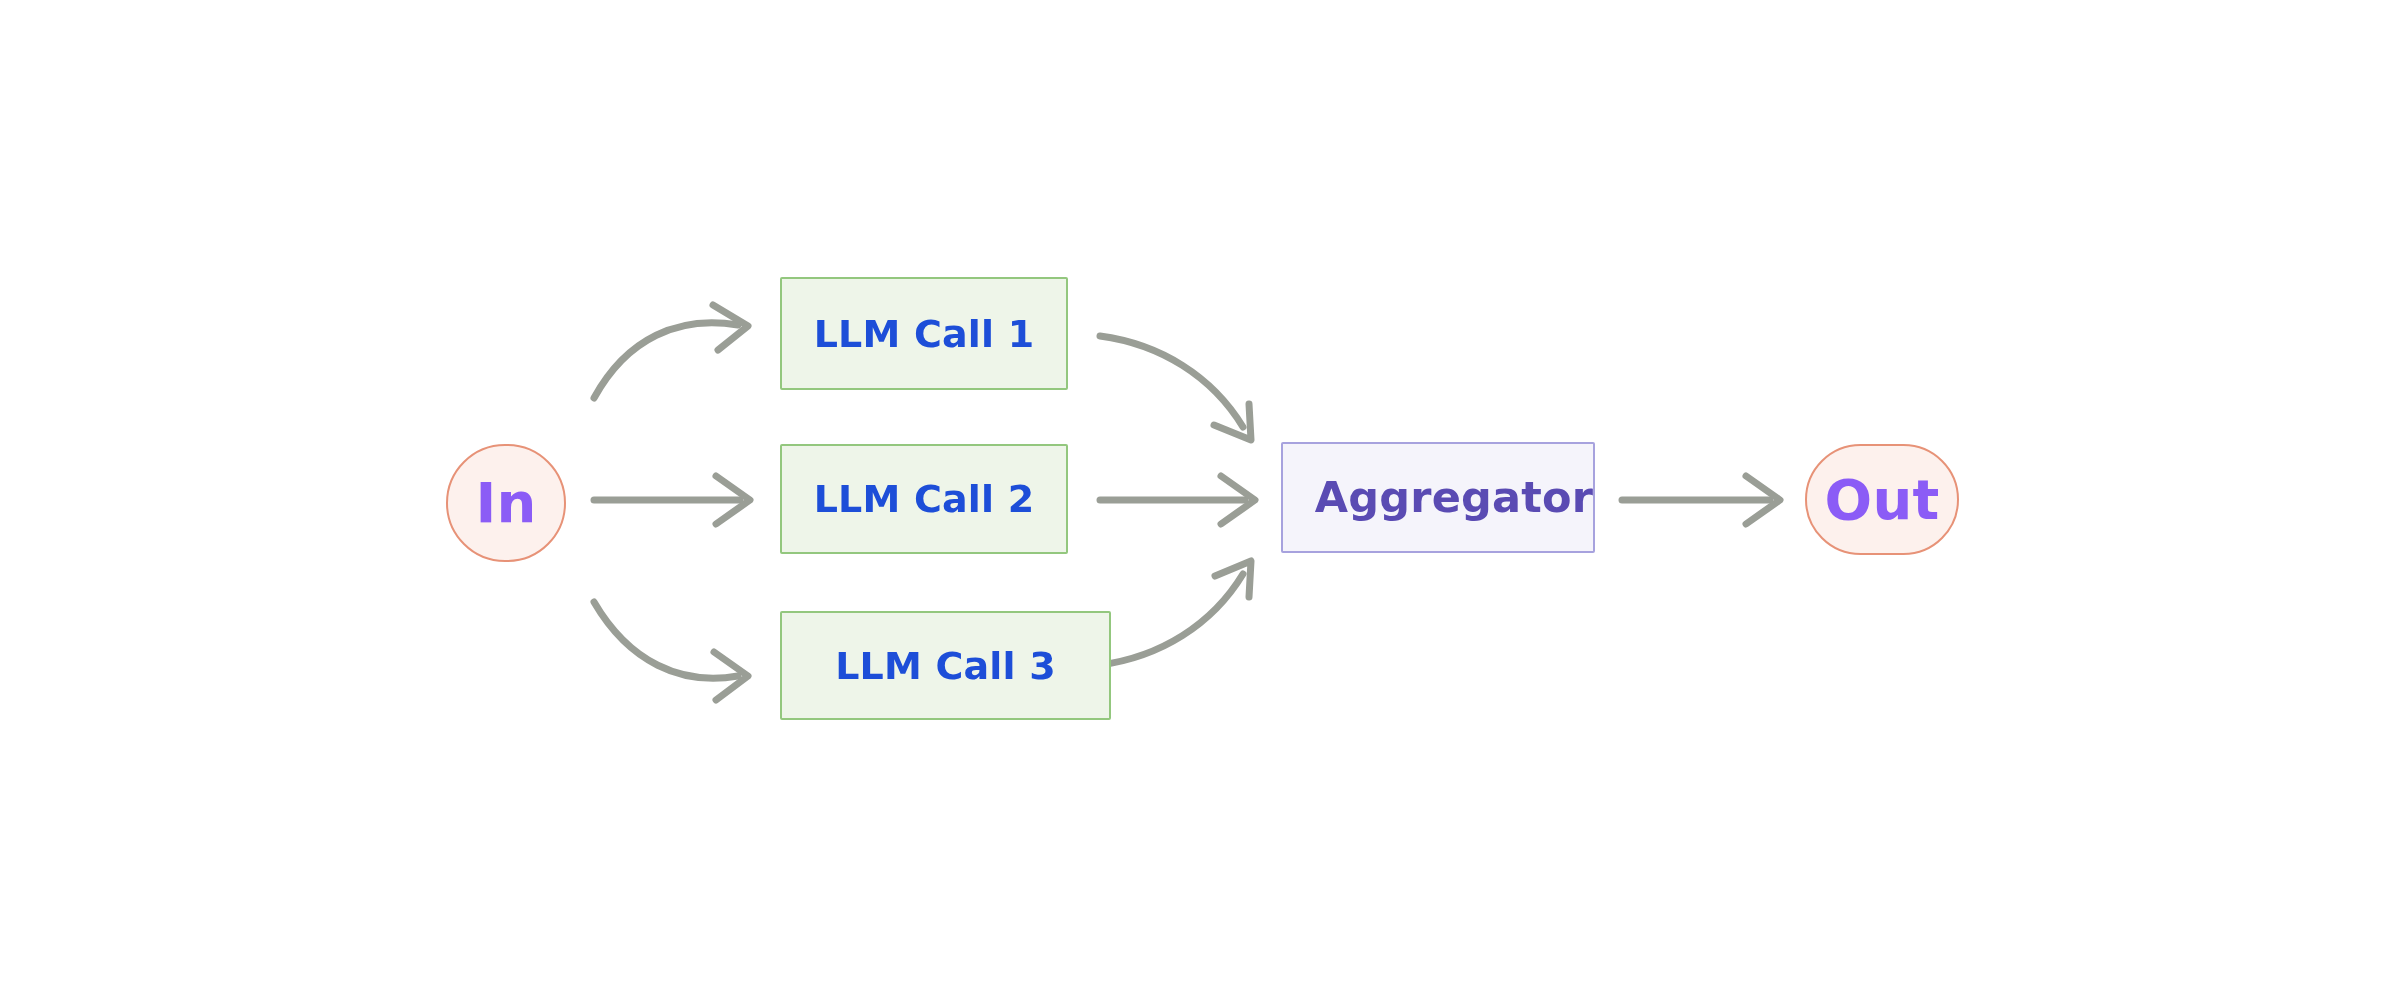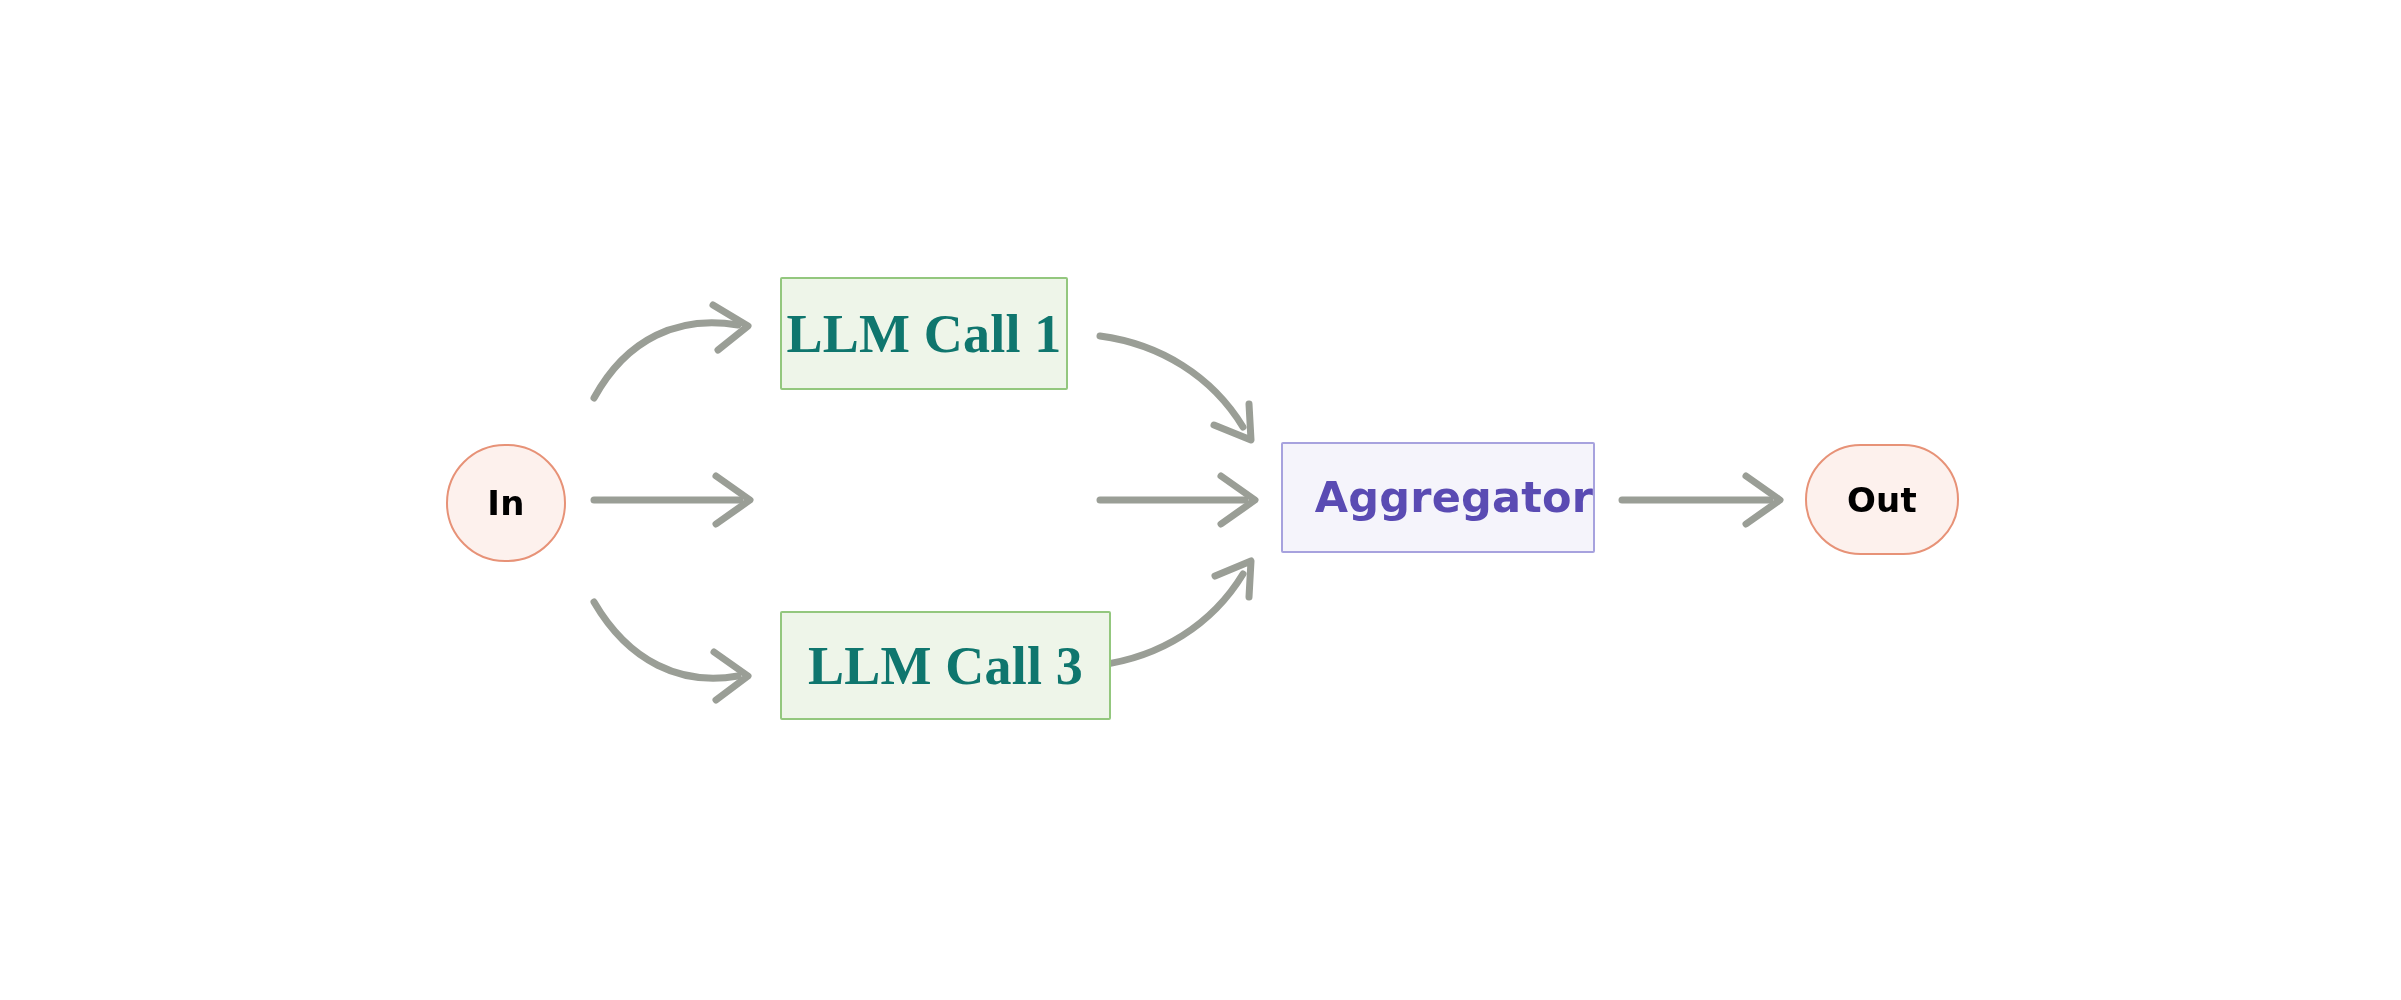--- a/index.html
+++ b/index.html
@@ -43,45 +43,44 @@
     letter-spacing: 0.2px;
   }
 
   
   .node-process {
     background: #eef5e9;
     border: 2px solid #93c77e;
     border-radius: 2px;
   }
   .node-process .node-label {
-    color: #0f766e;
-    font-size: 54px;
-    font-family: Liberation Serif, serif;
+    color: #1d4ed8;
+    font-size: 38px;
   }
 
   
   .node-aggregator {
     background: #f5f4fb;
     border: 2px solid #a7a2de;
     border-radius: 2px;
   }
   .node-aggregator .node-label {
     color: #5a4bb3;
     font-size: 43px;
   }
 
   
   .node-terminal {
     background: #fdf1ed;
     border: 2px solid #e79277;
     border-radius: 999px;
   }
   .node-terminal .node-label {
-    color: #000000;
-    font-size: 34px;
+    color: #8b5cf6;
+    font-size: 56px;
   }
 
   
   #node-in        { left: 446px;  top: 444px; width: 120px; height: 118px; }
   #node-llm-1     { left: 780px;  top: 277px; width: 288px; height: 113px; }
   #node-llm-2     { left: 780px;  top: 444px; width: 288px; height: 110px; }
   #node-llm-3     { left: 780px;  top: 611px; width: 331px; height: 109px; }
   #node-aggregator{ left: 1281px; top: 442px; width: 314px; height: 111px; padding-left: 32px; }
   #node-out       { left: 1805px; top: 444px; width: 154px; height: 111px; text-align: right; }
 </style>
@@ -132,20 +131,23 @@
   </svg>
 
   <div class="node node-terminal" id="node-in">
     <span class="node-label">In</span>
   </div>
 
   <div class="node node-process" id="node-llm-1">
     <span class="node-label">LLM Call 1</span>
   </div>
 
+  <div class="node node-process" id="node-llm-2">
+    <span class="node-label">LLM Call 2</span>
+  </div>
 
   <div class="node node-process" id="node-llm-3">
     <span class="node-label">LLM Call 3</span>
   </div>
 
   <div class="node node-aggregator" id="node-aggregator">
     <span class="node-label">Aggregator</span>
   </div>
 
   <div class="node node-terminal" id="node-out">

